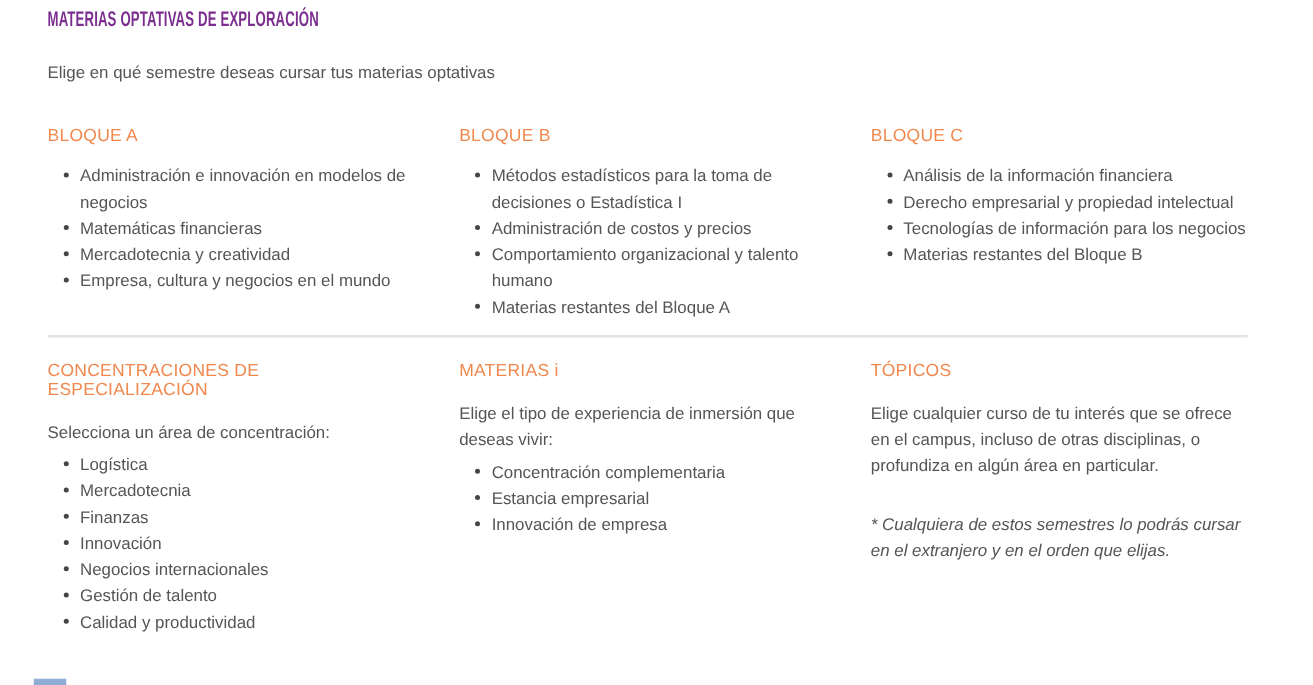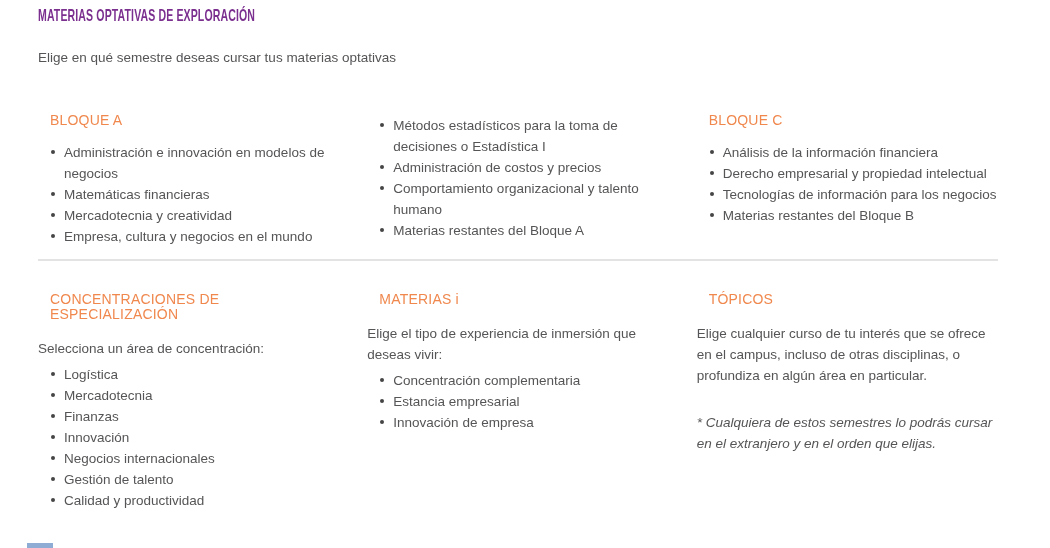--- a/index.html
+++ b/index.html
@@ -34,21 +34,21 @@
     line-height: 15px;
   }
   .row {
     display: grid;
     grid-template-columns: repeat(3, 1fr);
     column-gap: 28px;
   }
   .row-1 { margin-top: 36px; }
   .row-2 { margin-top: 19px; }
   h2.section-heading {
-    margin: 12px;
+    margin: 0;
     font-size: 14px;
     line-height: 15px;
     font-weight: 400;
     color: var(--heading-orange, #F0884E);
     letter-spacing: 0.2px;
   }
   p.intro {
     margin: 16px 0 0 0;
     font-size: 13.5px;
     line-height: 21px;
@@ -108,20 +108,21 @@
       <h2 class="section-heading">BLOQUE A</h2>
       <ul class="course-list">
         <li>Administración e innovación en modelos de negocios</li>
         <li>Matemáticas financieras</li>
         <li>Mercadotecnia y creatividad</li>
         <li>Empresa, cultura y negocios en el mundo</li>
       </ul>
     </section>
 
     <section class="col">
+      <h2 class="section-heading">BLOQUE B</h2>
       <ul class="course-list">
         <li>Métodos estadísticos para la toma de decisiones o Estadística I</li>
         <li>Administración de costos y precios</li>
         <li>Comportamiento organizacional y talento humano</li>
         <li>Materias restantes del Bloque A</li>
       </ul>
     </section>
 
     <section class="col">
       <h2 class="section-heading">BLOQUE C</h2>

